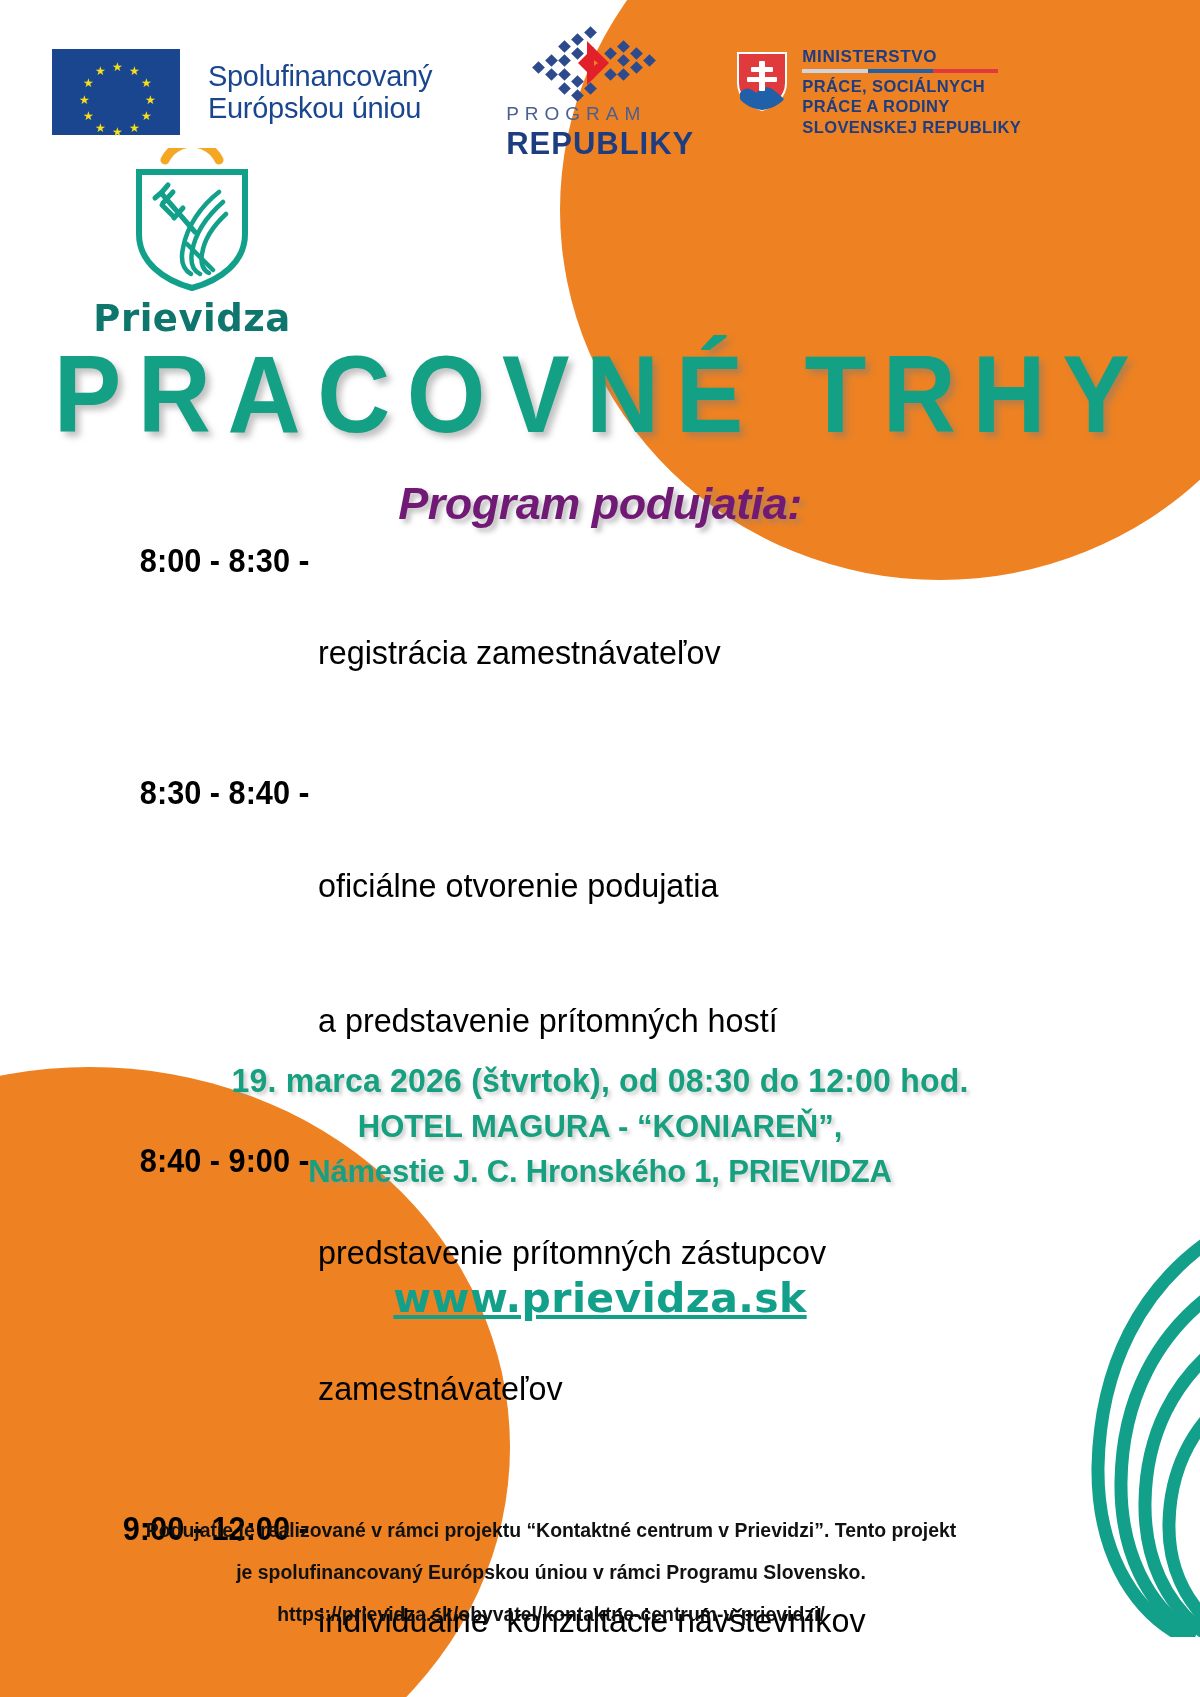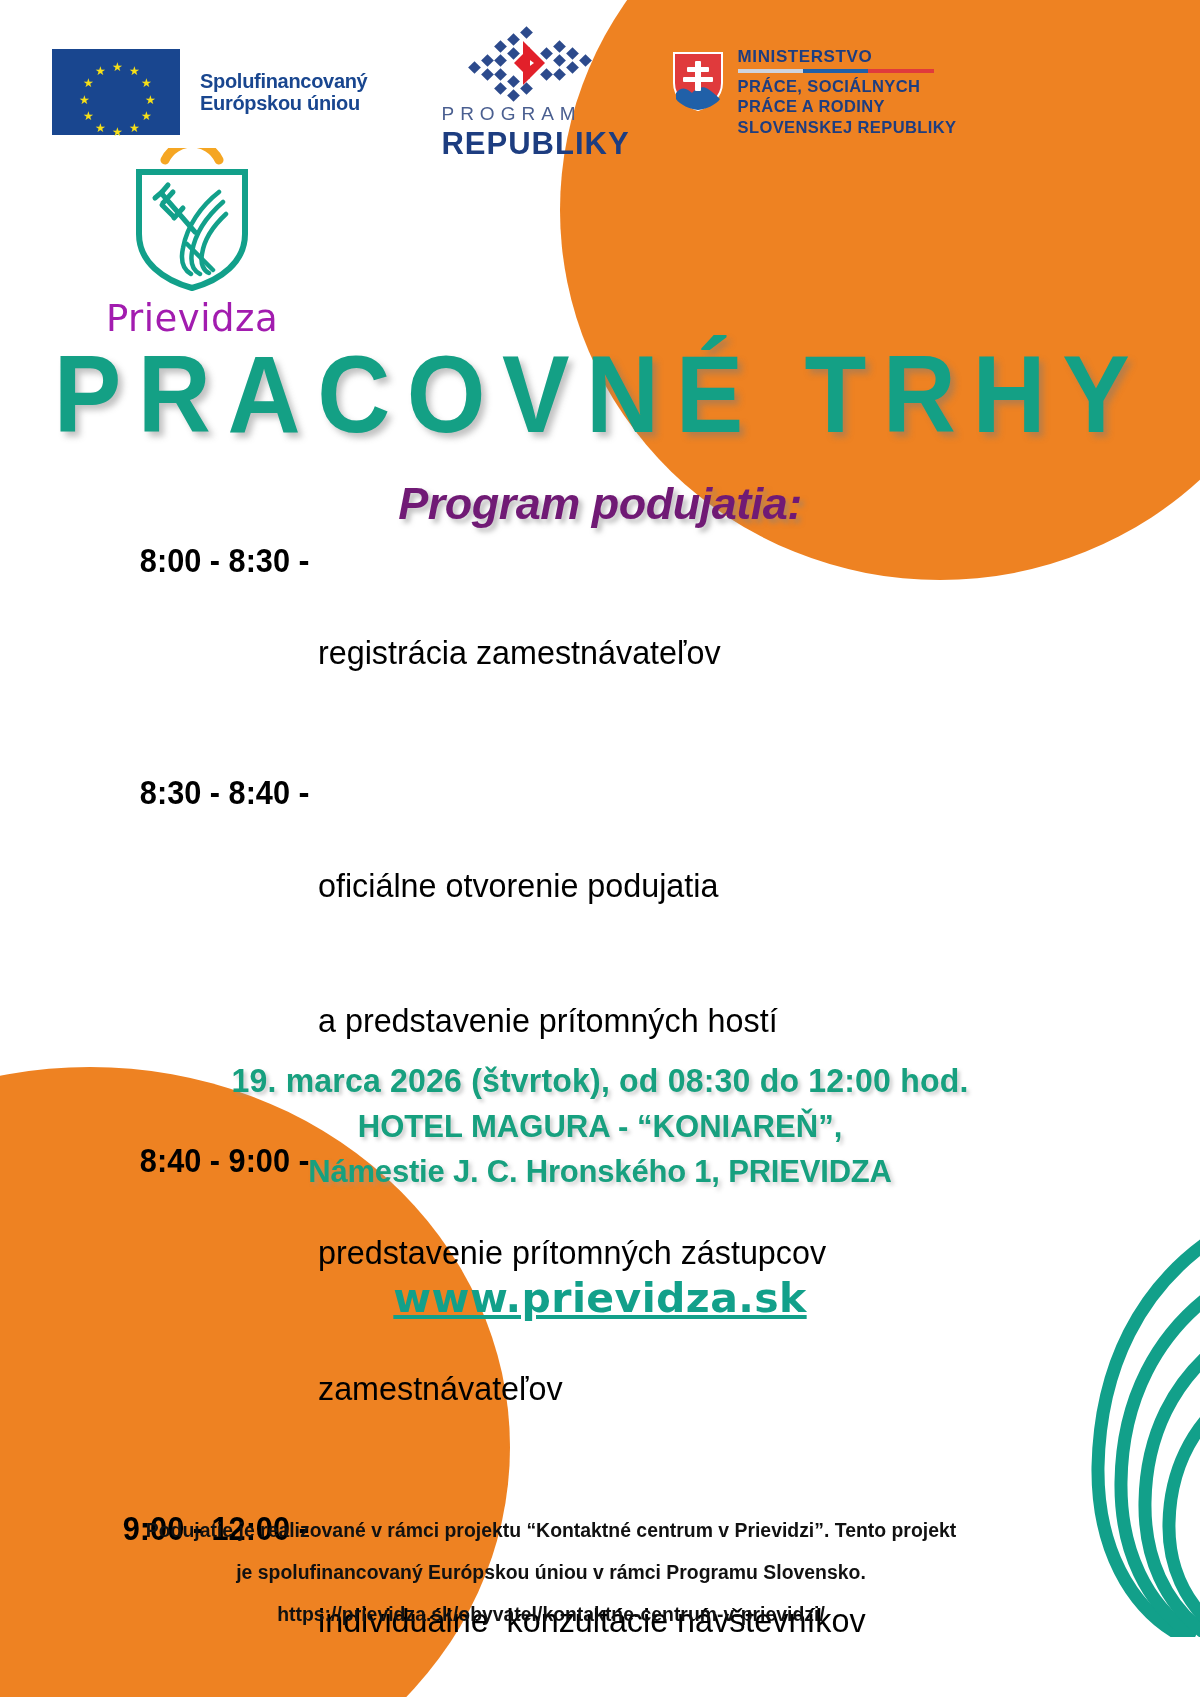--- a/index.html
+++ b/index.html
@@ -43,41 +43,41 @@
   }
   .logo-eu{display:flex;align-items:center;margin-left:52px;}
   .eu-flag{
     width:128px;height:86px;background:#19468f;position:relative;flex:none;
   }
   .eu-flag .star{
     position:absolute;width:9px;height:9px;color:#f7e018;font-size:12px;line-height:9px;
     text-align:center;
   }
   .eu-text{
-    margin-left:20px;color:#19468f;font-weight:bold;font-size:20px;line-height:1.12;
+    margin-left:28px;color:#19468f;font-weight:normal;font-size:29px;line-height:1.12;
     letter-spacing:-0.3px;
   }
   .logo-ps{display:flex;align-items:center;margin-left:62px;flex-direction:column;}
   .ps-mark{width:128px;height:80px;flex:none;}
   .ps-text{margin-left:12px;color:#1d3d80;}
   .ps-text .t1{font-size:19px;letter-spacing:6px;font-weight:normal;color:#4a5f90;}
   .ps-text .t2{font-size:31px;letter-spacing:1px;font-weight:bold;color:#1d3d80;margin-top:1px;}
   .logo-min{display:flex;align-items:flex-start;margin-left:42px;}
   .min-shield{width:52px;height:60px;flex:none;margin-top:4px;}
   .min-text{margin-left:14px;color:#1d3d80;font-weight:bold;}
   .min-text .m1{font-size:17px;letter-spacing:0.6px;}
   .min-tri{width:196px;height:4px;display:flex;margin:2px 0 3px;}
   .min-tri i{display:block;height:4px;flex:1;}
   .min-text .m2{font-size:16.5px;letter-spacing:0.4px;line-height:1.22;}
 
   
   .citylogo{position:absolute;left:82px;top:148px;z-index:5;width:220px;text-align:center;}
   .citylogo svg{display:block;margin:0 auto;}
   .cityname{
-    color:#a21caf;font-size:37px;font-weight:normal;margin-top:4px;letter-spacing:0.5px;
+    color:#0f766e;font-size:37px;font-weight:bold;margin-top:4px;letter-spacing:0.5px;
     font-family:"DejaVu Sans", sans-serif;
   }
 
   
   .title{
     position:absolute;left:0;top:330px;width:1200px;text-align:center;z-index:6;
     color:#14a085;
     font-family:"Liberation Sans Narrow","Liberation Sans",sans-serif;
     font-weight:bold;
     font-size:110px;

